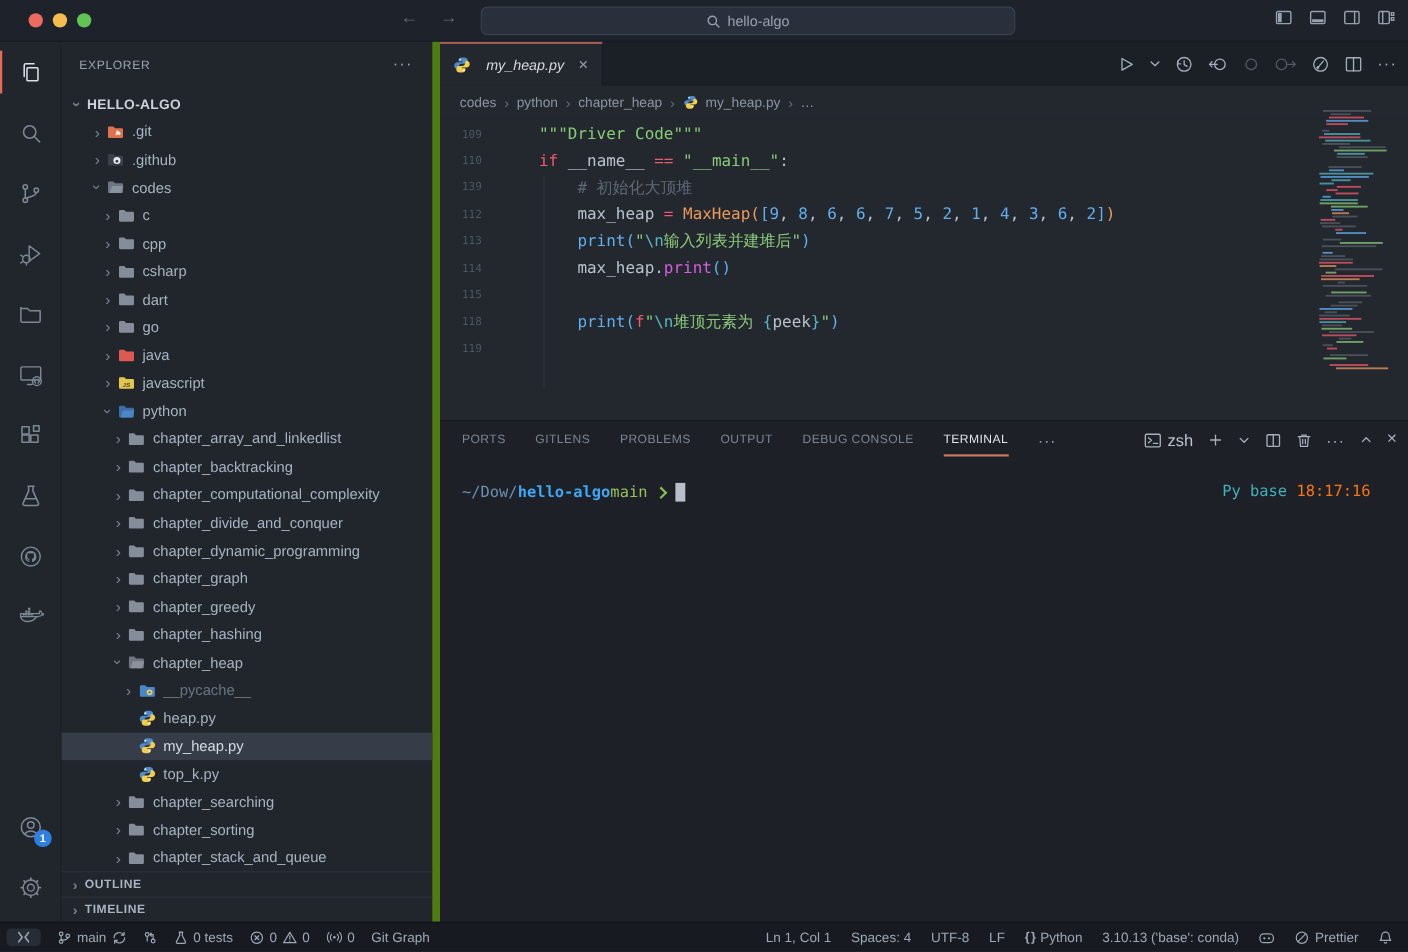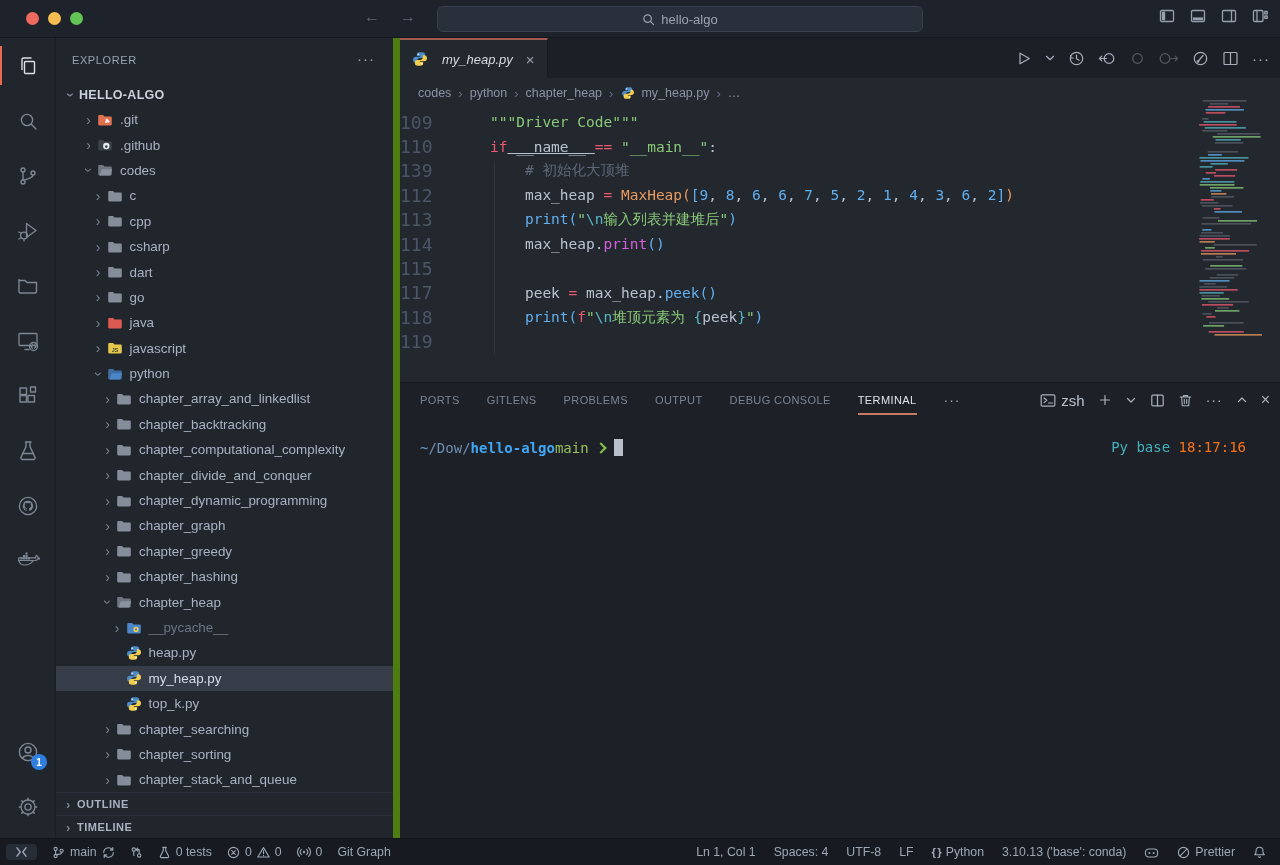--- a/index.html
+++ b/index.html
@@ -72,21 +72,21 @@
   .ea-more { font-size:15px; letter-spacing:1px; }
   .breadcrumbs { height:30px; background:#23272e; display:flex; align-items:center;
     padding-left:18px; gap:7px; font-size:12.5px; color:#8b94a5; }
   .bc-sep { color:#656e7e; font-size:13px; }
   .bc-item { display:flex; align-items:center; gap:5px; cursor:pointer; }
 
   .editor { height:274px; background:#23272e; position:relative;
     font-family:"DejaVu Sans Mono", monospace; }
   .code-lines { padding-top:2px; }
   .code-row { height:24.4px; display:flex; align-items:center; white-space:pre; }
-  .ln { width:58px; flex:0 0 58px; text-align:left; color:#4c5667; font-size:18px; }
+  .ln { width:58px; flex:0 0 58px; text-align:center; color:#4c5667; font-size:10px; }
   .ct { margin-left:32px; font-size:14.5px; }
   .indent-guide { position:absolute; left:94px; top:53px; width:1px; height:193px;
     background:#2e3440; }
   .minimap { position:absolute; right:18px; top:-13px; width:64px; height:250px;
     cursor:pointer; }
 
   
   .panel { flex:1; background:#1d2127; border-top:1px solid #15191f; position:relative; }
   .panel-tabs { height:34px; display:flex; align-items:center; padding-left:20px; gap:27px; }
   .ptab { font-size:11px; letter-spacing:.4px; color:#7b8494; padding:9px 0 7px;
@@ -635,27 +635,26 @@
         <span>my_heap.py</span>
       </span>
       <span class="bc-sep">›</span>
       <span class="bc-item">
         <span>…</span>
       </span>
     </div>
   <div class="editor">
     <div class="code-lines" id="code-lines">
         <div class="code-row"><span class="ln">109</span><span class="ct"><span style="color: rgb(137, 202, 120);">"""Driver Code"""</span></span></div>
-        <div class="code-row"><span class="ln">110</span><span class="ct"><span style="color: rgb(239, 89, 111);">if</span><span style="color: rgb(185, 194, 207); text-decoration: underline;"> __name__ </span><span style="color: rgb(239, 89, 111);">==</span><span style="color: rgb(185, 194, 207);"> </span><span style="color: rgb(137, 202, 120);">"__main__"</span><span style="color: rgb(185, 194, 207);">:</span></span></div>
+        <div class="code-row"><span class="ln">110</span><span class="ct"><span style="color: rgb(239, 89, 111);">if</span><span style="color: rgb(185, 194, 207);"> __name__ </span><span style="color: rgb(239, 89, 111);">==</span><span style="color: rgb(185, 194, 207);"> </span><span style="color: rgb(137, 202, 120);">"__main__"</span><span style="color: rgb(185, 194, 207);">:</span></span></div>
         <div class="code-row"><span class="ln">139</span><span class="ct"><span style="color: rgb(185, 194, 207);">    </span><span style="color: rgb(94, 104, 120);"># 初始化大顶堆</span></span></div>
         <div class="code-row"><span class="ln">112</span><span class="ct"><span style="color: rgb(185, 194, 207);">    max_heap </span><span style="color: rgb(239, 89, 111);">=</span><span style="color: rgb(185, 194, 207);"> </span><span style="color: rgb(233, 154, 94);">MaxHeap</span><span style="color: rgb(233, 154, 94);">(</span><span style="color: rgb(97, 175, 239);">[</span><span style="color: rgb(97, 175, 239);">9</span><span style="color: rgb(185, 194, 207);">, </span><span style="color: rgb(97, 175, 239);">8</span><span style="color: rgb(185, 194, 207);">, </span><span style="color: rgb(97, 175, 239);">6</span><span style="color: rgb(185, 194, 207);">, </span><span style="color: rgb(97, 175, 239);">6</span><span style="color: rgb(185, 194, 207);">, </span><span style="color: rgb(97, 175, 239);">7</span><span style="color: rgb(185, 194, 207);">, </span><span style="color: rgb(97, 175, 239);">5</span><span style="color: rgb(185, 194, 207);">, </span><span style="color: rgb(97, 175, 239);">2</span><span style="color: rgb(185, 194, 207);">, </span><span style="color: rgb(97, 175, 239);">1</span><span style="color: rgb(185, 194, 207);">, </span><span style="color: rgb(97, 175, 239);">4</span><span style="color: rgb(185, 194, 207);">, </span><span style="color: rgb(97, 175, 239);">3</span><span style="color: rgb(185, 194, 207);">, </span><span style="color: rgb(97, 175, 239);">6</span><span style="color: rgb(185, 194, 207);">, </span><span style="color: rgb(97, 175, 239);">2</span><span style="color: rgb(97, 175, 239);">]</span><span style="color: rgb(233, 154, 94);">)</span></span></div>
         <div class="code-row"><span class="ln">113</span><span class="ct"><span style="color: rgb(185, 194, 207);">    </span><span style="color: rgb(97, 175, 239);">print</span><span style="color: rgb(97, 175, 239);">(</span><span style="color: rgb(137, 202, 120);">"</span><span style="color: rgb(86, 182, 194);">\n</span><span style="color: rgb(137, 202, 120);">输入列表并建堆后"</span><span style="color: rgb(97, 175, 239);">)</span></span></div>
         <div class="code-row"><span class="ln">114</span><span class="ct"><span style="color: rgb(185, 194, 207);">    max_heap</span><span style="color: rgb(185, 194, 207);">.</span><span style="color: rgb(213, 95, 222);">print</span><span style="color: rgb(97, 175, 239);">()</span></span></div>
         <div class="code-row"><span class="ln">115</span><span class="ct"></span></div>
-        <div class="code-row"><span class="ln">117</span><span class="ct"><span style="color: rgb(185, 194, 207);">    peek </span><span style="color: rgb(239, 89, 111);">=</span><span style="color: rgb(185, 194, 207);"> max_heap</span><span style="color: rgb(185, 194, 207);">.</span><span style="color: rgb(97, 175, 239);">peek</span><span style="color: rgb(97, 175, 239);">()</span></span></div>
         <div class="code-row"><span class="ln">118</span><span class="ct"><span style="color: rgb(185, 194, 207);">    </span><span style="color: rgb(97, 175, 239);">print</span><span style="color: rgb(97, 175, 239);">(</span><span style="color: rgb(239, 89, 111);">f</span><span style="color: rgb(137, 202, 120);">"</span><span style="color: rgb(86, 182, 194);">\n</span><span style="color: rgb(137, 202, 120);">堆顶元素为 </span><span style="color: rgb(86, 182, 194);">{</span><span style="color: rgb(185, 194, 207);">peek</span><span style="color: rgb(86, 182, 194);">}</span><span style="color: rgb(137, 202, 120);">"</span><span style="color: rgb(97, 175, 239);">)</span></span></div>
         <div class="code-row"><span class="ln">119</span><span class="ct"></span></div>
       </div>
     <div class="indent-guide"></div>
     <div class="minimap" id="minimap">
         <svg width="64" height="250" viewBox="0 0 64 250">
           <rect x="4.7" y="5" width="43.9" height="1.7" fill="#8a93a3" opacity="0.38"></rect>
           <rect x="11.6" y="8" width="18.4" height="1.7" fill="#8a93a3" opacity="0.38"></rect>
           <rect x="10.1" y="11" width="31.9" height="1.7" fill="#ef596f" opacity="0.75"></rect>
           <rect x="7.5" y="14" width="38.4" height="1.7" fill="#61afef" opacity="0.75"></rect>

